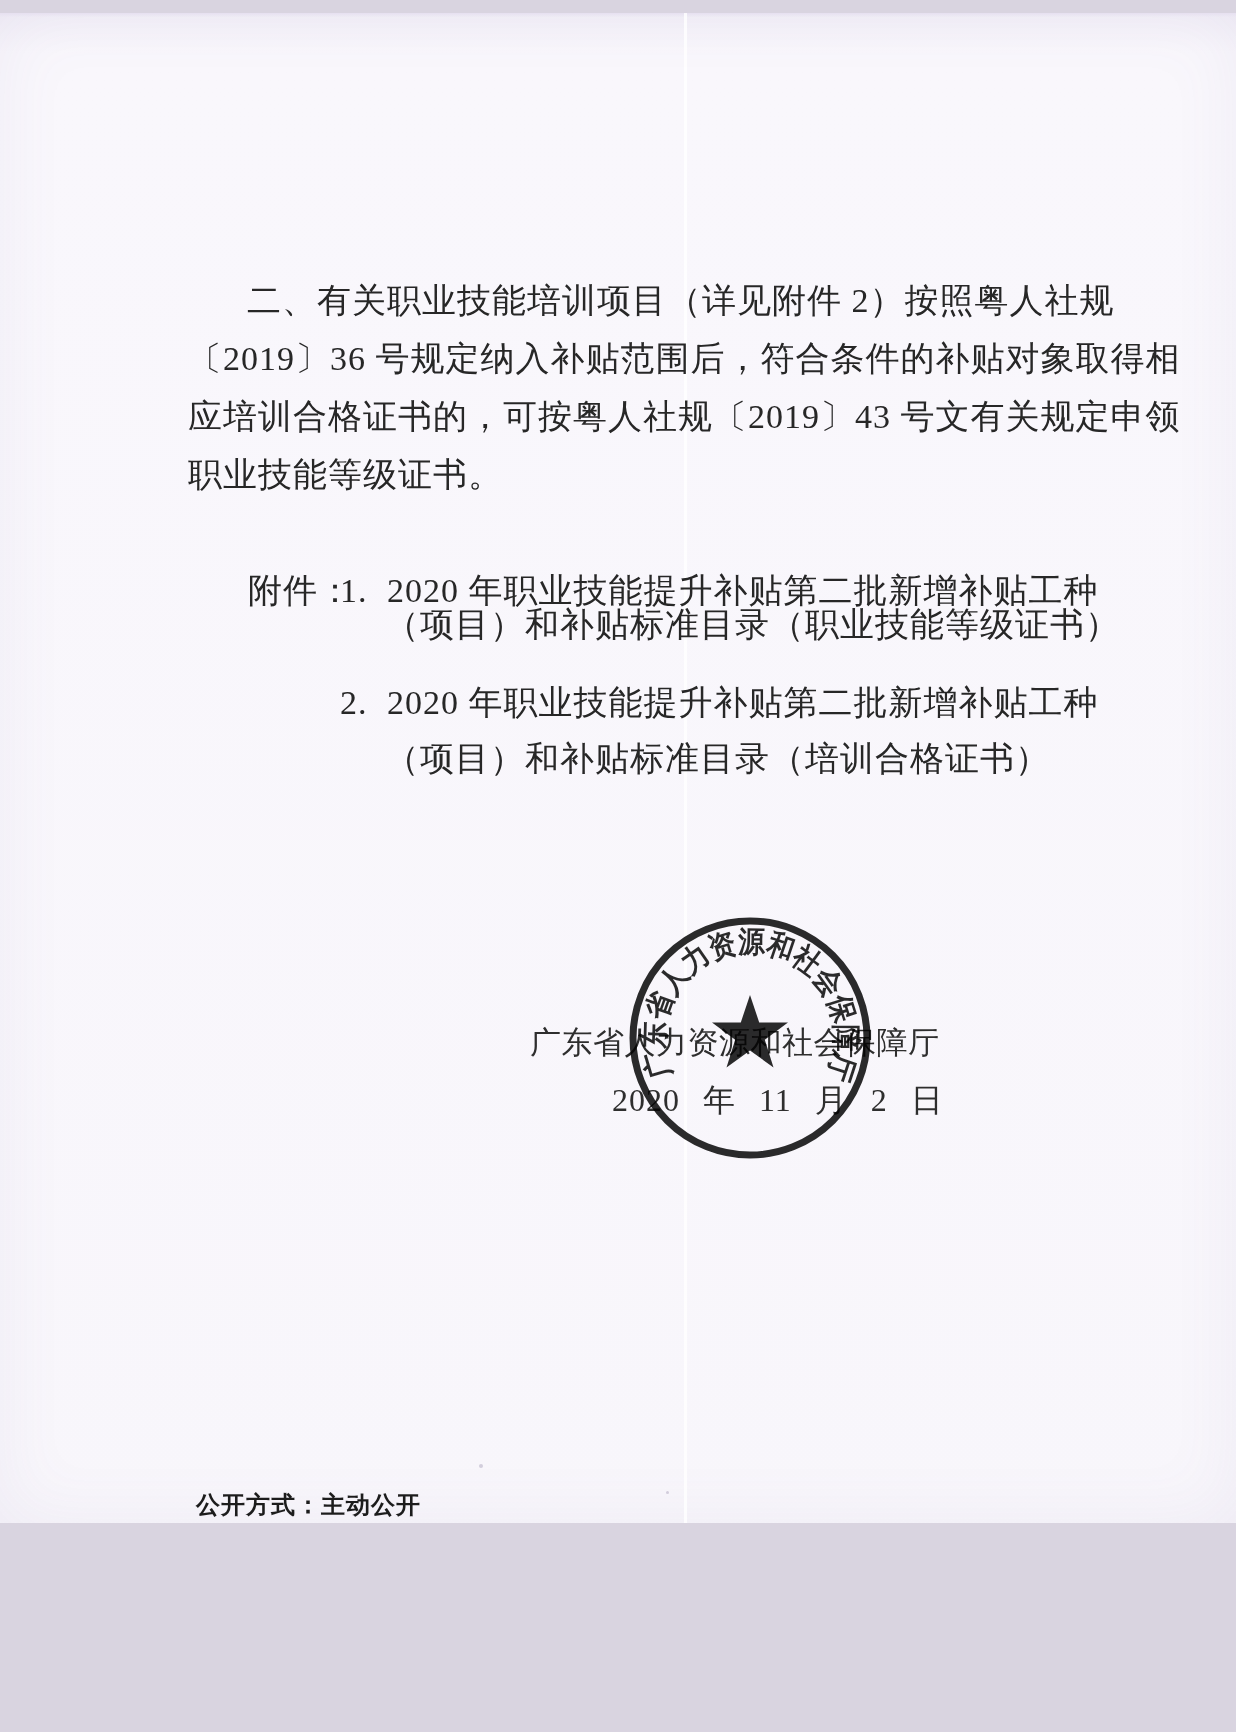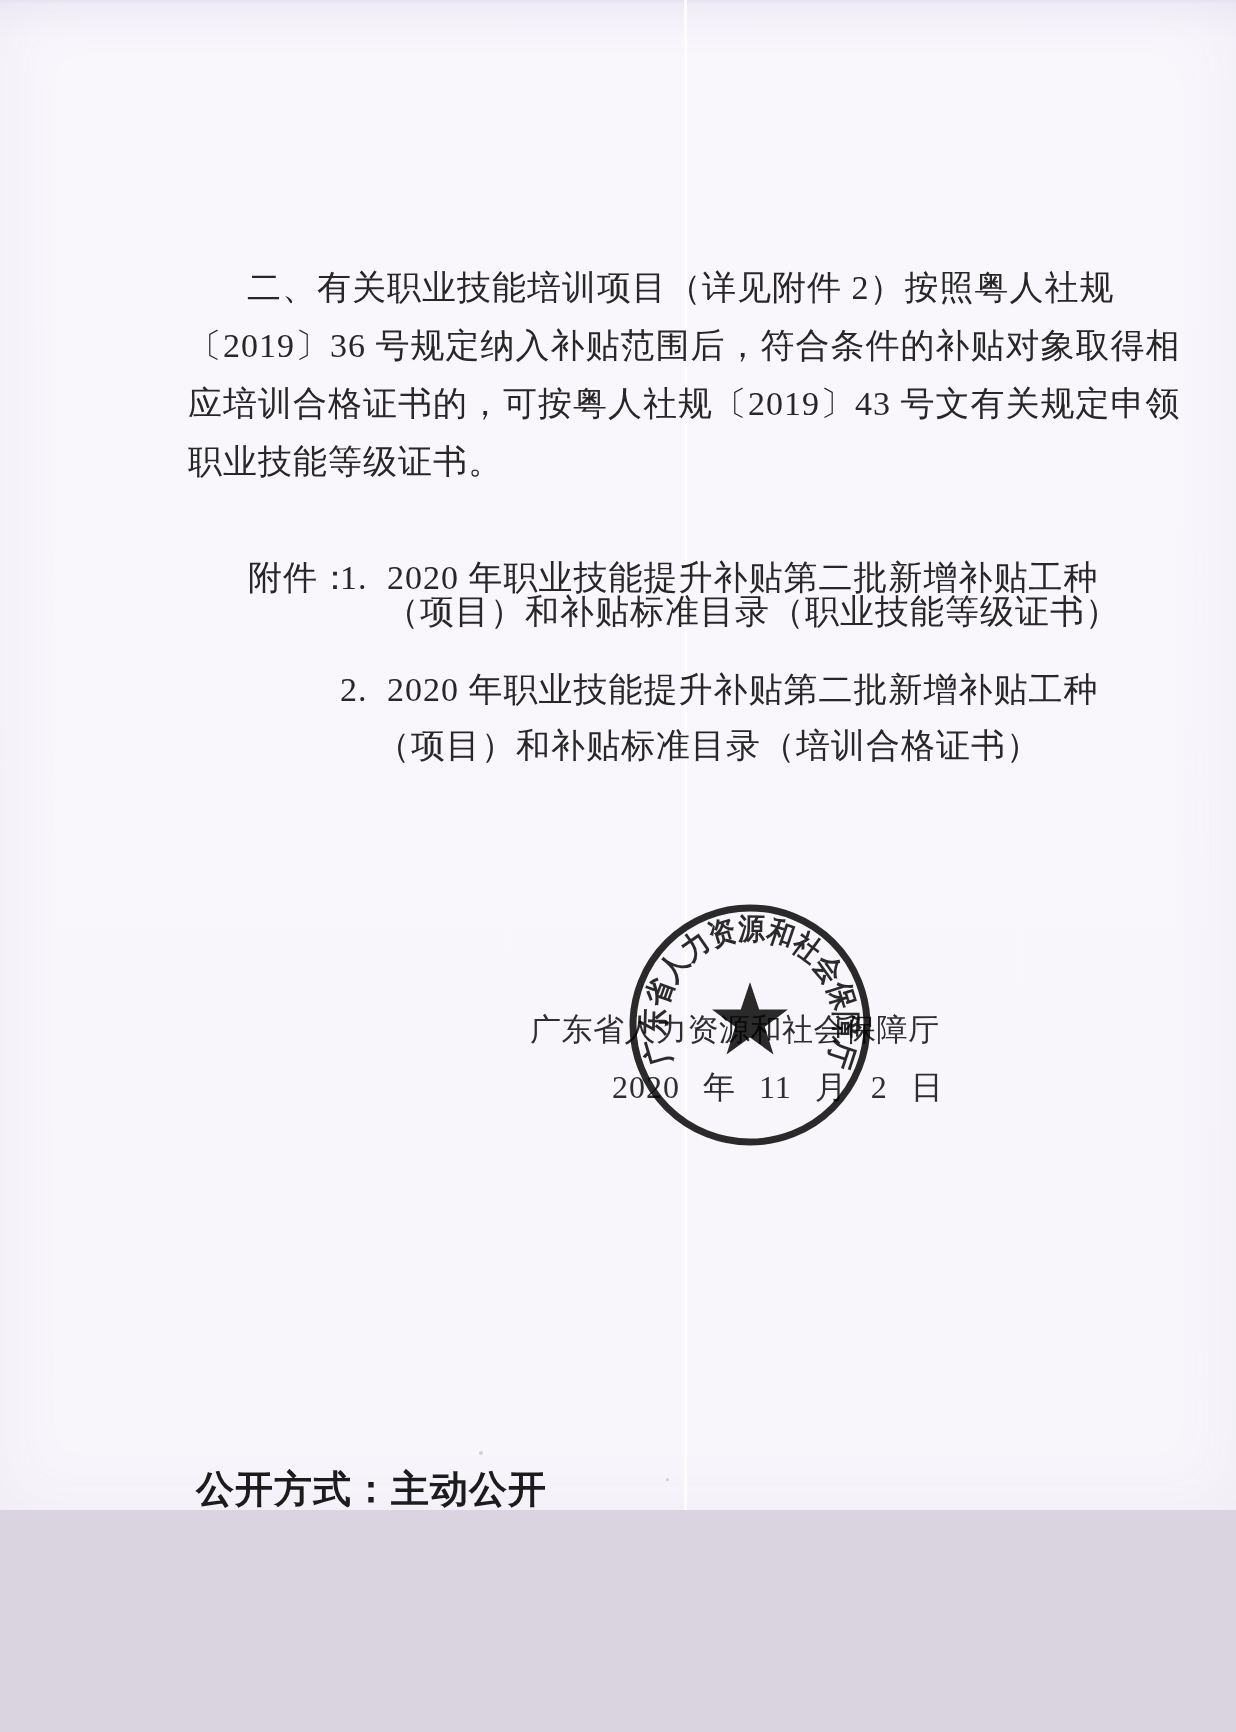--- a/index.html
+++ b/index.html
@@ -1,19 +1,19 @@
 <!DOCTYPE html>
 <html><head>
 <meta charset="utf-8">
 <style>
   html,body{margin:0;padding:0;background:#d9d4e0;}
   .page{
     position:relative;
     width:1236px;height:1510px;
-    margin:0 auto;
+    margin:13px auto;
     background:linear-gradient(180deg,#f3f0f8 0px,#f9f7fc 40px,#f8f6fb 1640px,#f1edf7 1712px,#e2dbec 1726px,#cfc6dd 1732px);
     box-shadow:inset 0 0 70px rgba(120,100,160,.07);
     overflow:hidden;
     font-family:"Liberation Serif","DejaVu Serif",serif;
     color:#272727;
   }
   .edge-top{position:absolute;top:0;left:0;width:100%;height:4px;
     background:linear-gradient(#e6e0f0,rgba(246,243,251,0));}
   .fold-line{position:absolute;top:0;left:684px;width:3px;height:100%;
     background:#ffffff;opacity:.8;}
@@ -25,34 +25,34 @@
   .para .indent{padding-left:59px;}
 
   .att-piece{position:absolute;font-size:34px;line-height:56px;
     letter-spacing:1px;white-space:nowrap;}
   .att-label{left:248px;top:550px;}
   .att-num-1{left:340px;top:550px;}
   .att-line-1a{left:387px;top:550px;}
   .att-line-1b{left:385px;top:584px;}
   .att-num-2{left:340px;top:662px;}
   .att-line-2a{left:387px;top:662px;}
-  .att-line-2b{left:376px;top:718px;text-align:right;}
+  .att-line-2b{left:385px;top:718px;text-align:right;}
 
   .org-line{position:absolute;left:530px;top:1012px;font-size:31px;
     line-height:36px;letter-spacing:0.5px;white-space:nowrap;color:#2e2e2e;}
   .date-line{position:absolute;left:612px;top:1069px;font-size:32px;
     line-height:36px;word-spacing:14px;letter-spacing:1px;white-space:nowrap;color:#2e2e2e;}
 
   .seal{position:absolute;left:628px;top:903px;width:244px;height:244px;
     mix-blend-mode:multiply;opacity:.93;}
   .seal svg{display:block;width:100%;height:100%;}
 
   .disclosure{position:absolute;left:196px;top:1472px;
-    font-family:Liberation Mono, monospace;
-    font-weight:700;font-size:38px;line-height:40px;letter-spacing:1px;
+    font-family:Liberation Sans, sans-serif;
+    font-weight:700;font-size:24px;line-height:40px;letter-spacing:1px;
     color:#1c1c1c;white-space:nowrap;}
   .page-num{position:absolute;left:200px;top:1564px;font-size:31px;
     line-height:36px;color:#2b2b2b;white-space:nowrap;}
 </style>
 </head>
 <body>
 
 <div class="page">
 
   <div class="edge-top"></div>

